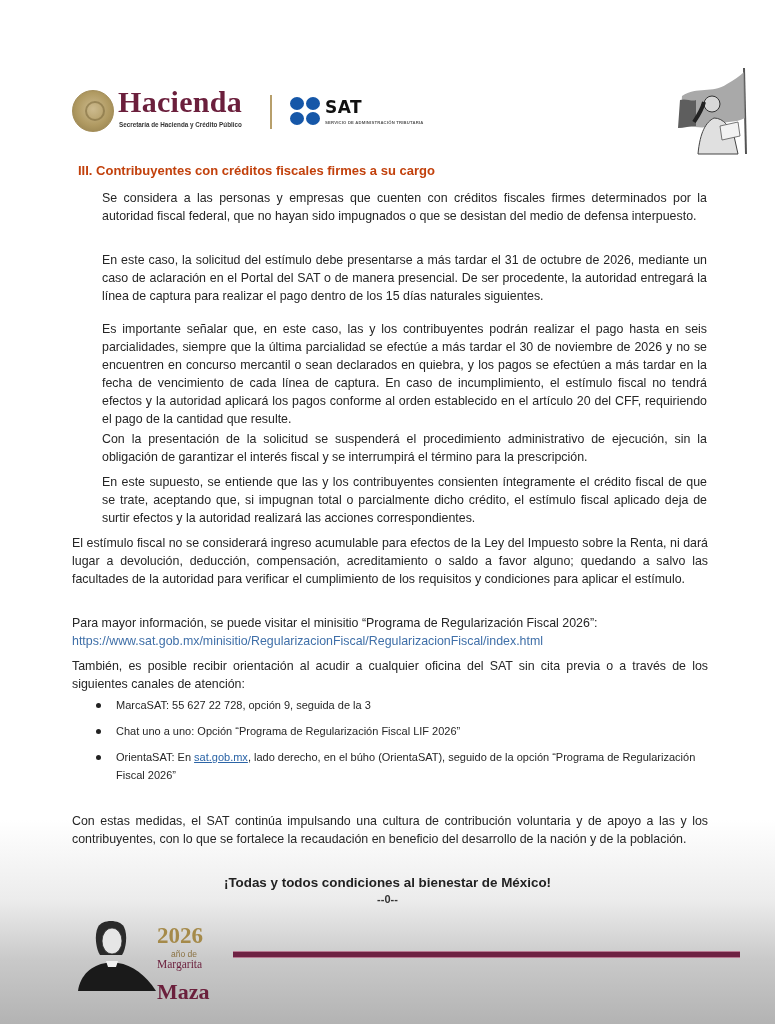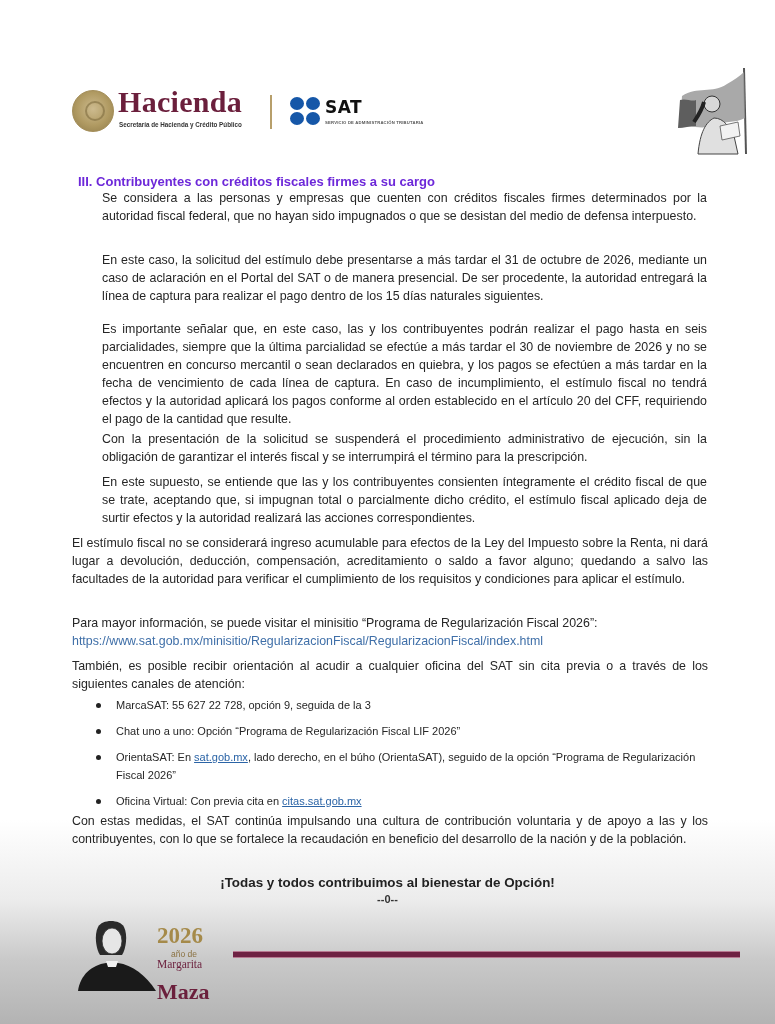--- a/index.html
+++ b/index.html
@@ -22,21 +22,21 @@
   }
   .hacienda-sub { position: absolute; left: 119px; top: 121px; font-size: 6.3px; font-weight: bold; color: #333; white-space: nowrap; }
   .divider-v { position: absolute; left: 270px; top: 95px; width: 2px; height: 34px; background: #b79f6b; }
   .sat-dots { position: absolute; left: 290px; top: 97px; width: 32px; height: 30px; }
   .sat-dots span { position: absolute; width: 14px; height: 13px; border-radius: 50%; background: #1657a8; }
   .sat-text { position: absolute; left: 325px; top: 96px; font-family: "DejaVu Sans", sans-serif; font-weight: bold; font-size: 17px; color: #111; line-height: 22px; letter-spacing: 0.5px; }
   .sat-sub { position: absolute; left: 325px; top: 120px; font-size: 4.2px; font-weight: bold; color: #555; white-space: nowrap; letter-spacing: 0.2px; }
   .heroine { position: absolute; left: 672px; top: 66px; width: 88px; height: 90px; }
 
   .content { position: absolute; left: 0; top: 0; width: 775px; }
-  .section-title { position: absolute; left: 78px; top: 174px; font-size: 13px; font-weight: bold; color: #6d28d9; white-space: nowrap; }
+  .section-title { position: absolute; left: 78px; top: 163px; font-size: 13px; font-weight: bold; color: #c2410c; white-space: nowrap; }
   .para {
     position: absolute; font-size: 12.4px; line-height: 18px; color: #262626; text-align: justify; margin: 0;
   }
   .ind { left: 102px; width: 605px; }
   .full { left: 72px; width: 636px; }
   .link { color: #3f6fa8; }
   .ulink { color: #2b64a6; text-decoration: underline; }
   .list { position: absolute; left: 92px; top: 696px; width: 620px; margin: 0; padding: 0; list-style: none; }
   .list li { position: relative; padding-left: 24px; font-size: 11px; line-height: 18px; color: #262626; margin-bottom: 8px; }
   .list li .bullet { position: absolute; left: 4px; top: 7px; width: 5px; height: 5px; border-radius: 50%; background: #222; }
@@ -101,29 +101,25 @@
       <span>MarcaSAT: 55 627 22 728, opción 9, seguida de la 3</span>
     </li>
     <li>
       <span class="bullet"></span>
       <span>Chat uno a uno: Opción “Programa de Regularización Fiscal LIF 2026”</span>
     </li>
     <li>
       <span class="bullet"></span>
       <span>OrientaSAT: En </span><a class="ulink">sat.gob.mx</a><span>, lado derecho, en el búho (OrientaSAT), seguido de la opción “Programa de Regularización Fiscal 2026”</span>
     </li>
-    <li>
-      <span class="bullet"></span>
-      <span>Oficina Virtual: Con previa cita en </span><a class="ulink">citas.sat.gob.mx</a>
-    </li>
   </ul>
 
   <p class="para full" style="top:812px">Con estas medidas, el SAT continúa impulsando una cultura de contribución voluntaria y de apoyo a las y los contribuyentes, con lo que se fortalece la recaudación en beneficio del desarrollo de la nación y de la población.</p>
 
-  <div class="slogan">¡Todas y todos contribuimos al bienestar de Opción!</div>
+  <div class="slogan">¡Todas y todos condiciones al bienestar de México!</div>
   <div class="end-mark">--0--</div>
 </div>
 
 <svg class="footer-portrait" viewBox="0 0 80 72">
   <path d="M22 8 C26 0 44 0 48 8 C52 16 50 30 46 36 L24 36 C20 30 18 16 22 8 Z" fill="#2a2a2a"></path>
   <ellipse cx="36" cy="22" rx="10" ry="13" fill="#e6e6e6" stroke="#333" stroke-width="0.8"></ellipse>
   <path d="M2 72 C4 56 16 46 30 44 L42 44 C56 46 70 56 80 72 Z" fill="#1a1a1a"></path>
   <path d="M30 42 L42 42 L40 48 L32 48 Z" fill="#f0f0f0"></path>
 </svg>
 <div class="footer-year">2026</div>

